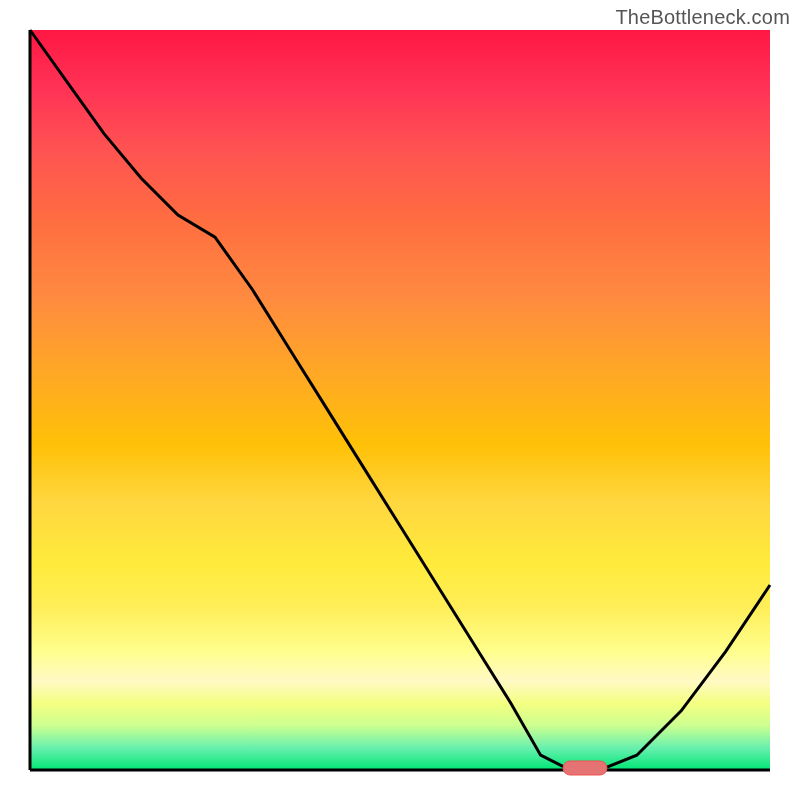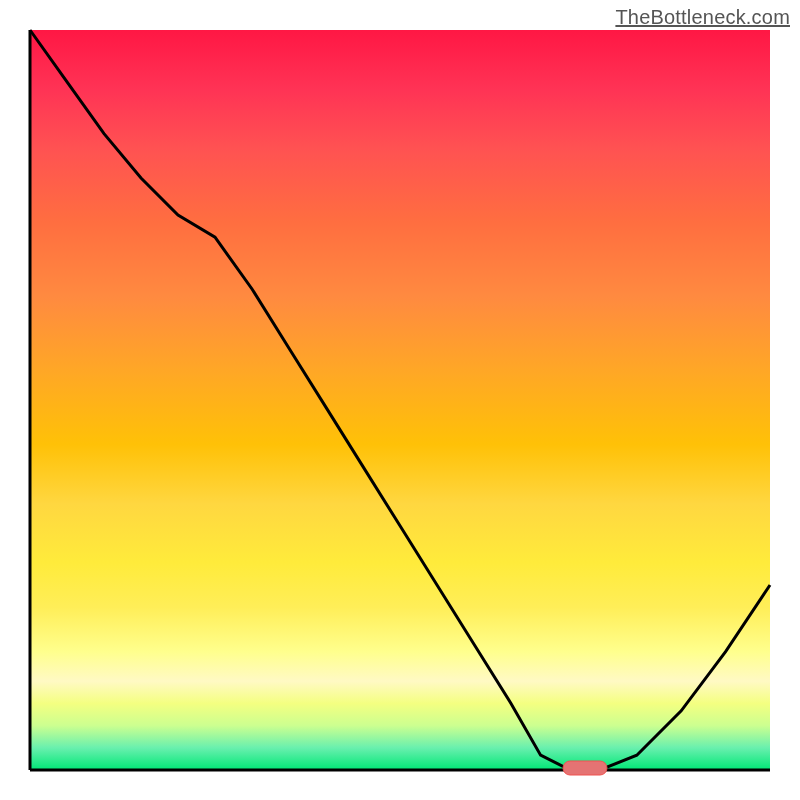--- a/index.html
+++ b/index.html
@@ -63,21 +63,20 @@
     stroke-width: 1;
   }
   .watermark {
     position: absolute;
     top: 6px;
     right: 10px;
     font-size: 20px;
     font-weight: 500;
     color: #555555;
     letter-spacing: 0.2px;
-    text-decoration: underline;
   }
 </style>
 </head>
 <body>
 
 <div class="chart-container">
 
   <div class="watermark">TheBottleneck.com</div>
 
   <div class="chart-area">

